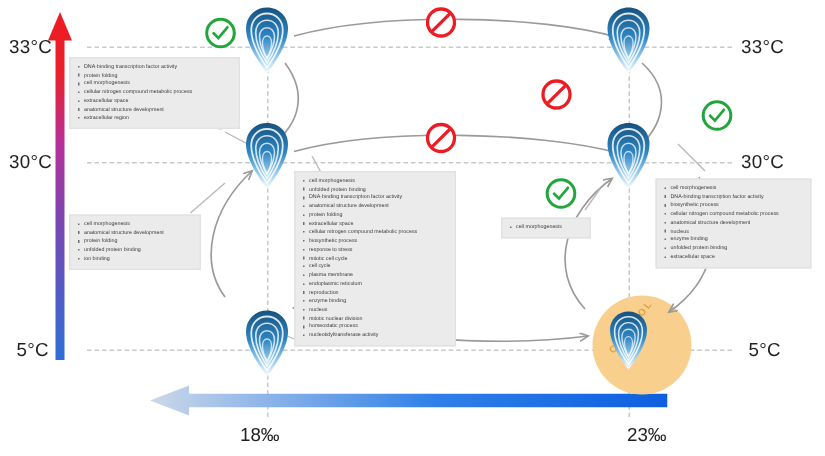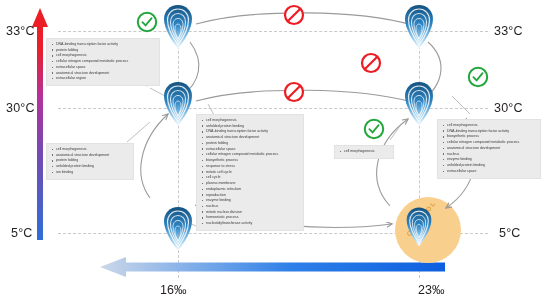--- a/index.html
+++ b/index.html
@@ -98,21 +98,21 @@
     <polygon points="0,12 26,2 26,7.5 345,7.5 345,16.5 26,16.5 26,22" fill="url(#salGrad)"></polygon>
   </svg>
 
   <div class="templabel" style="left:6px;top:24px;">33°C</div>
   <div class="templabel" style="left:6px;top:101px;">30°C</div>
   <div class="templabel" style="left:11px;top:226px;">5°C</div>
   <div class="templabel" style="left:494px;top:24px;">33°C</div>
   <div class="templabel" style="left:494px;top:101px;">30°C</div>
   <div class="templabel" style="left:499px;top:226px;">5°C</div>
 
-  <div class="sallabel" style="left:160px;top:283px;">16‰</div>
+  <div class="sallabel" style="left:160px;top:283px;">18‰</div>
   <div class="sallabel" style="left:418px;top:283px;">23‰</div>
 
   <div class="halo" style="left:395px;top:197px;width:66px;height:66px;"></div>
   <div class="control-txt" style="left:405px;top:233px;">CONTROL</div>
 
   <svg class="arrows" viewBox="0 0 550 304">
     <g fill="none" stroke="#9a9a9a" stroke-width="1.1" marker-end="url(#ah)">
       <path d="M196,24 C255,8 360,10 412,25"></path>
       <path d="M196,101 C255,85 360,88 412,102"></path>
       <path d="M190,42 C205,62 200,82 182,96"></path>

